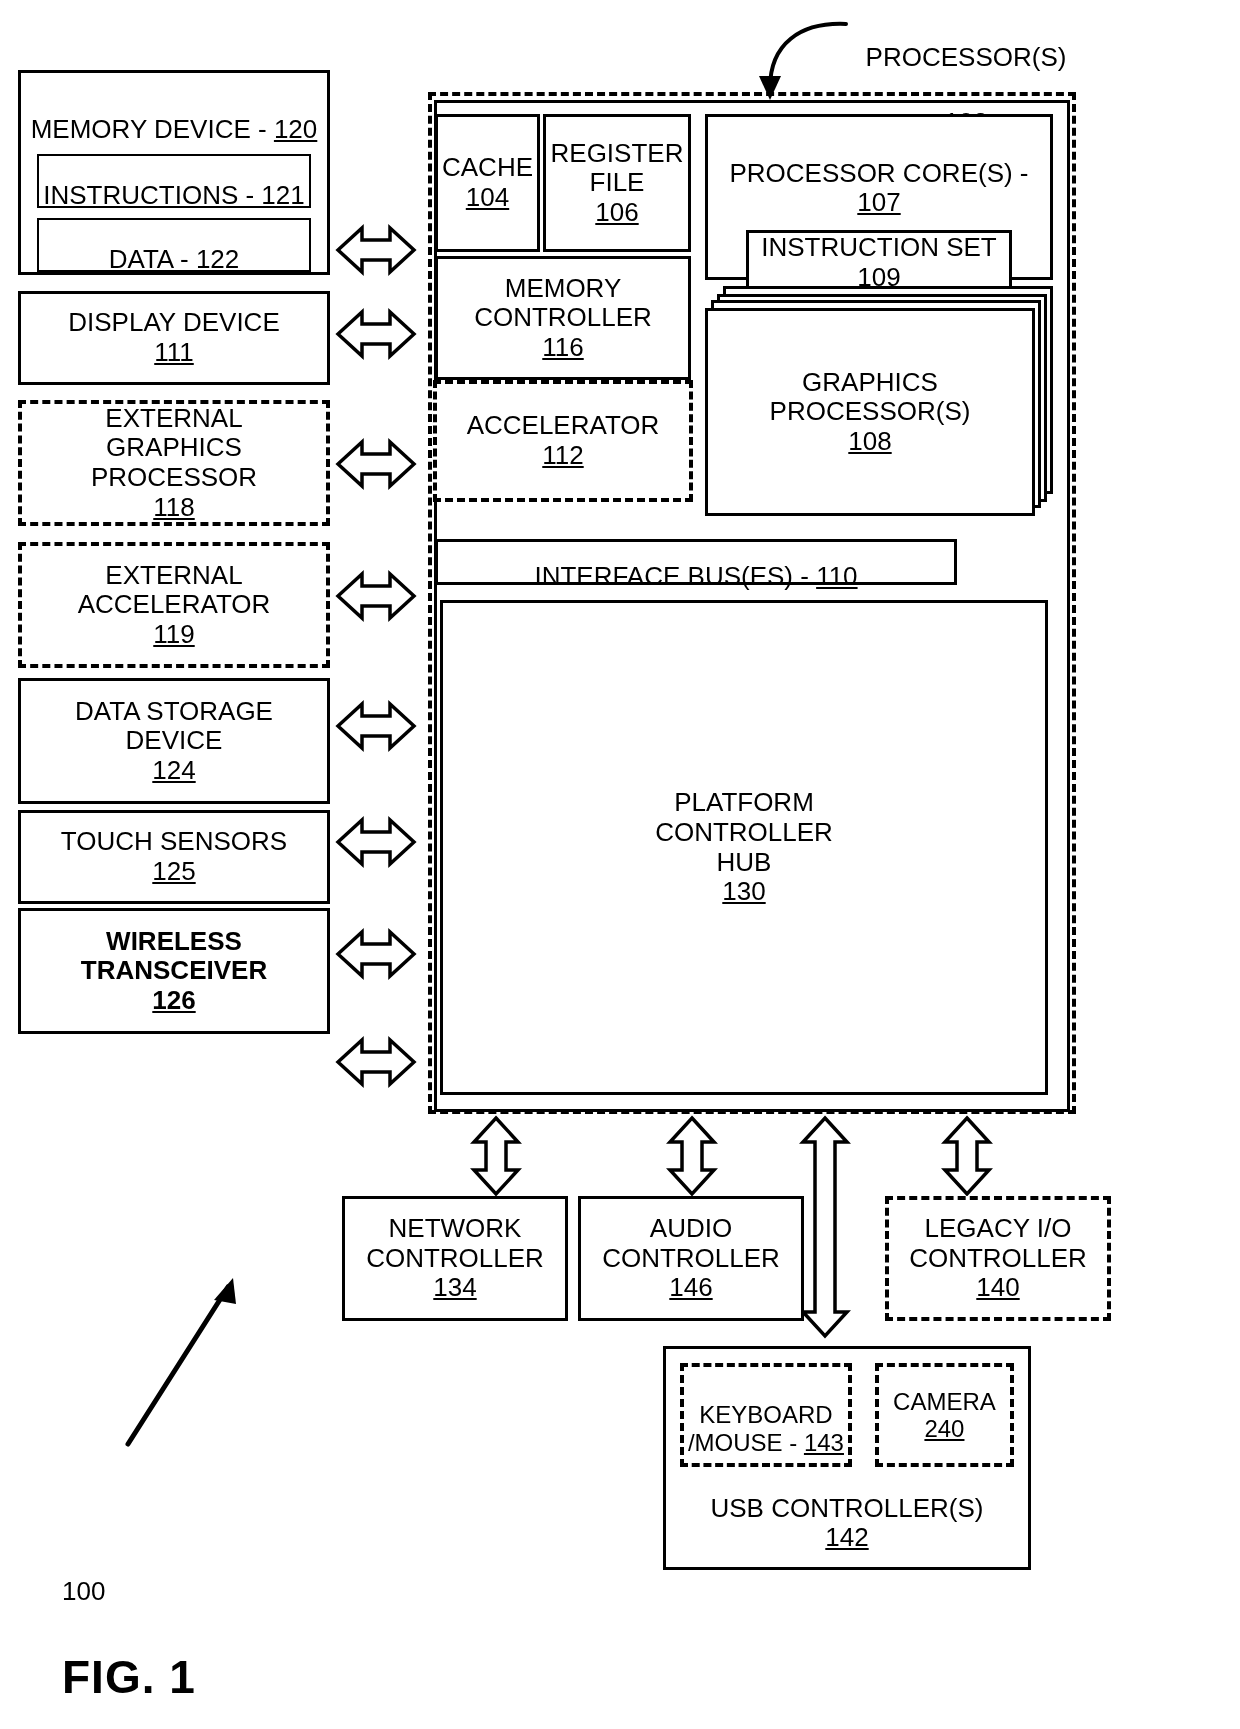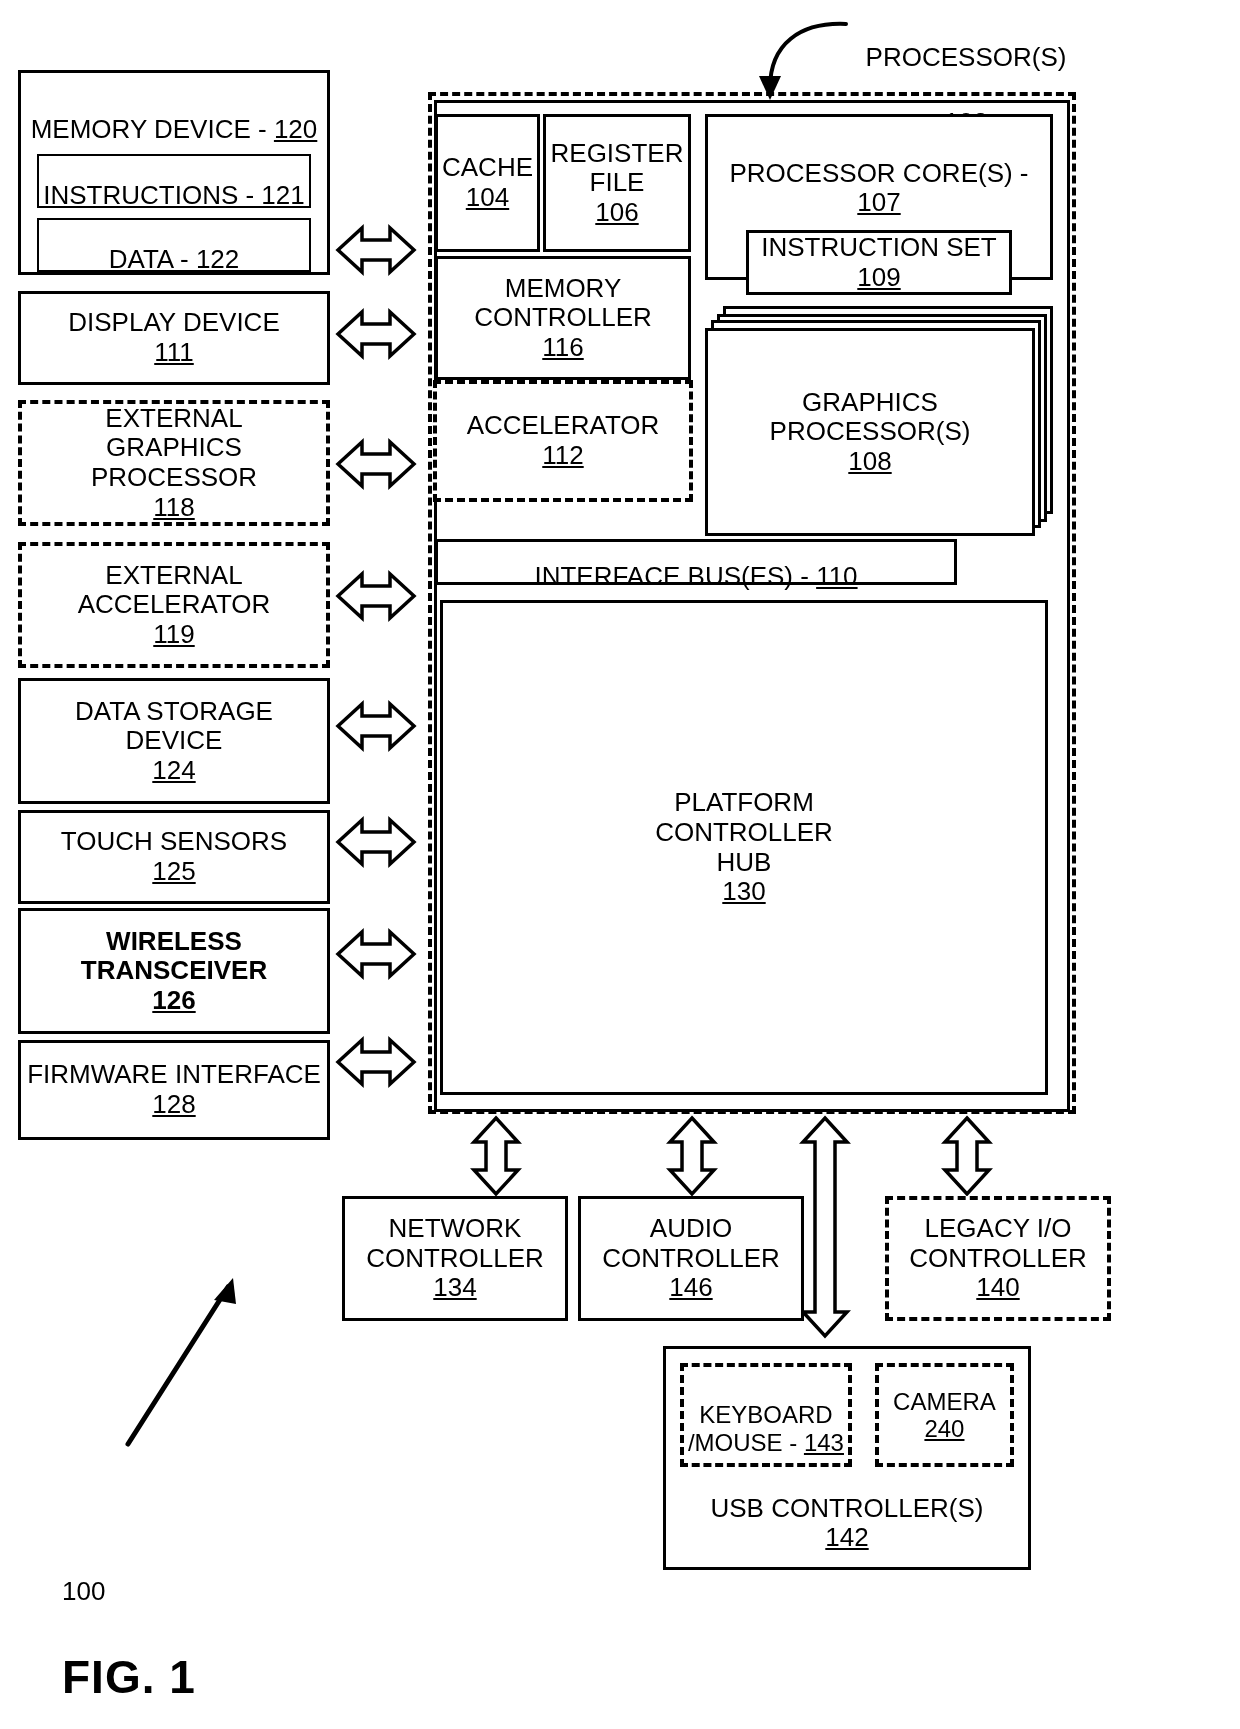--- a/index.html
+++ b/index.html
@@ -162,24 +162,20 @@
     <span class="lbl">TOUCH SENSORS</span>
     <span class="num">125</span>
   </div>
 
   <div class="box f26" style="left:18px; top:908px; width:312px; height:126px;font-weight:bold;">
     <span class="lbl">WIRELESS
 TRANSCEIVER</span>
     <span class="num">126</span>
   </div>
 
-  <div class="box f26" style="left:18px; top:1040px; width:312px; height:100px;">
-    <span class="lbl">FIRMWARE INTERFACE</span>
-    <span class="num">128</span>
-  </div>
 
   <div class="ftext f26" style="left:856px; top:8px; text-align:center; width:220px; line-height:1.25;">
     <span>PROCESSOR(S)</span><br>
     <span>102</span>
   </div>
 
   <div style="position:absolute; left:428px; top:92px; width:648px; height:1022px;
               border:4px dashed #000; box-sizing:border-box; background:transparent;"></div>
 
   <div style="position:absolute; left:434px; top:100px; width:636px; height:1012px;
@@ -210,21 +206,21 @@
   <div class="box f26" style="left:705px; top:114px; width:348px; height:166px; justify-content:flex-start; padding-top:12px;">
     <span class="lbl">
       <span>PROCESSOR CORE(S) - </span><span class="inline-num">107</span>
     </span>
     <div class="box f26" style="position:relative; left:0; top:0; margin-top:12px; width:266px; height:84px;">
       <span class="lbl">INSTRUCTION SET</span>
       <span class="num">109</span>
     </div>
   </div>
 
-  <div style="position:absolute; left:705px; top:286px; width:348px; height:230px;margin-top:20px;">
+  <div style="position:absolute; left:705px; top:286px; width:348px; height:230px;">
     <div class="box" style="left:18px; top:0px; width:330px; height:208px;"></div>
     <div class="box" style="left:12px; top:8px; width:330px; height:208px;"></div>
     <div class="box" style="left:6px; top:14px; width:330px; height:208px;"></div>
     <div class="box f26" style="left:0px; top:22px; width:330px; height:208px;">
       <span class="lbl">GRAPHICS PROCESSOR(S)</span>
       <span class="num">108</span>
     </div>
   </div>
 
   <div class="box f26" style="left:435px; top:539px; width:522px; height:46px;">

